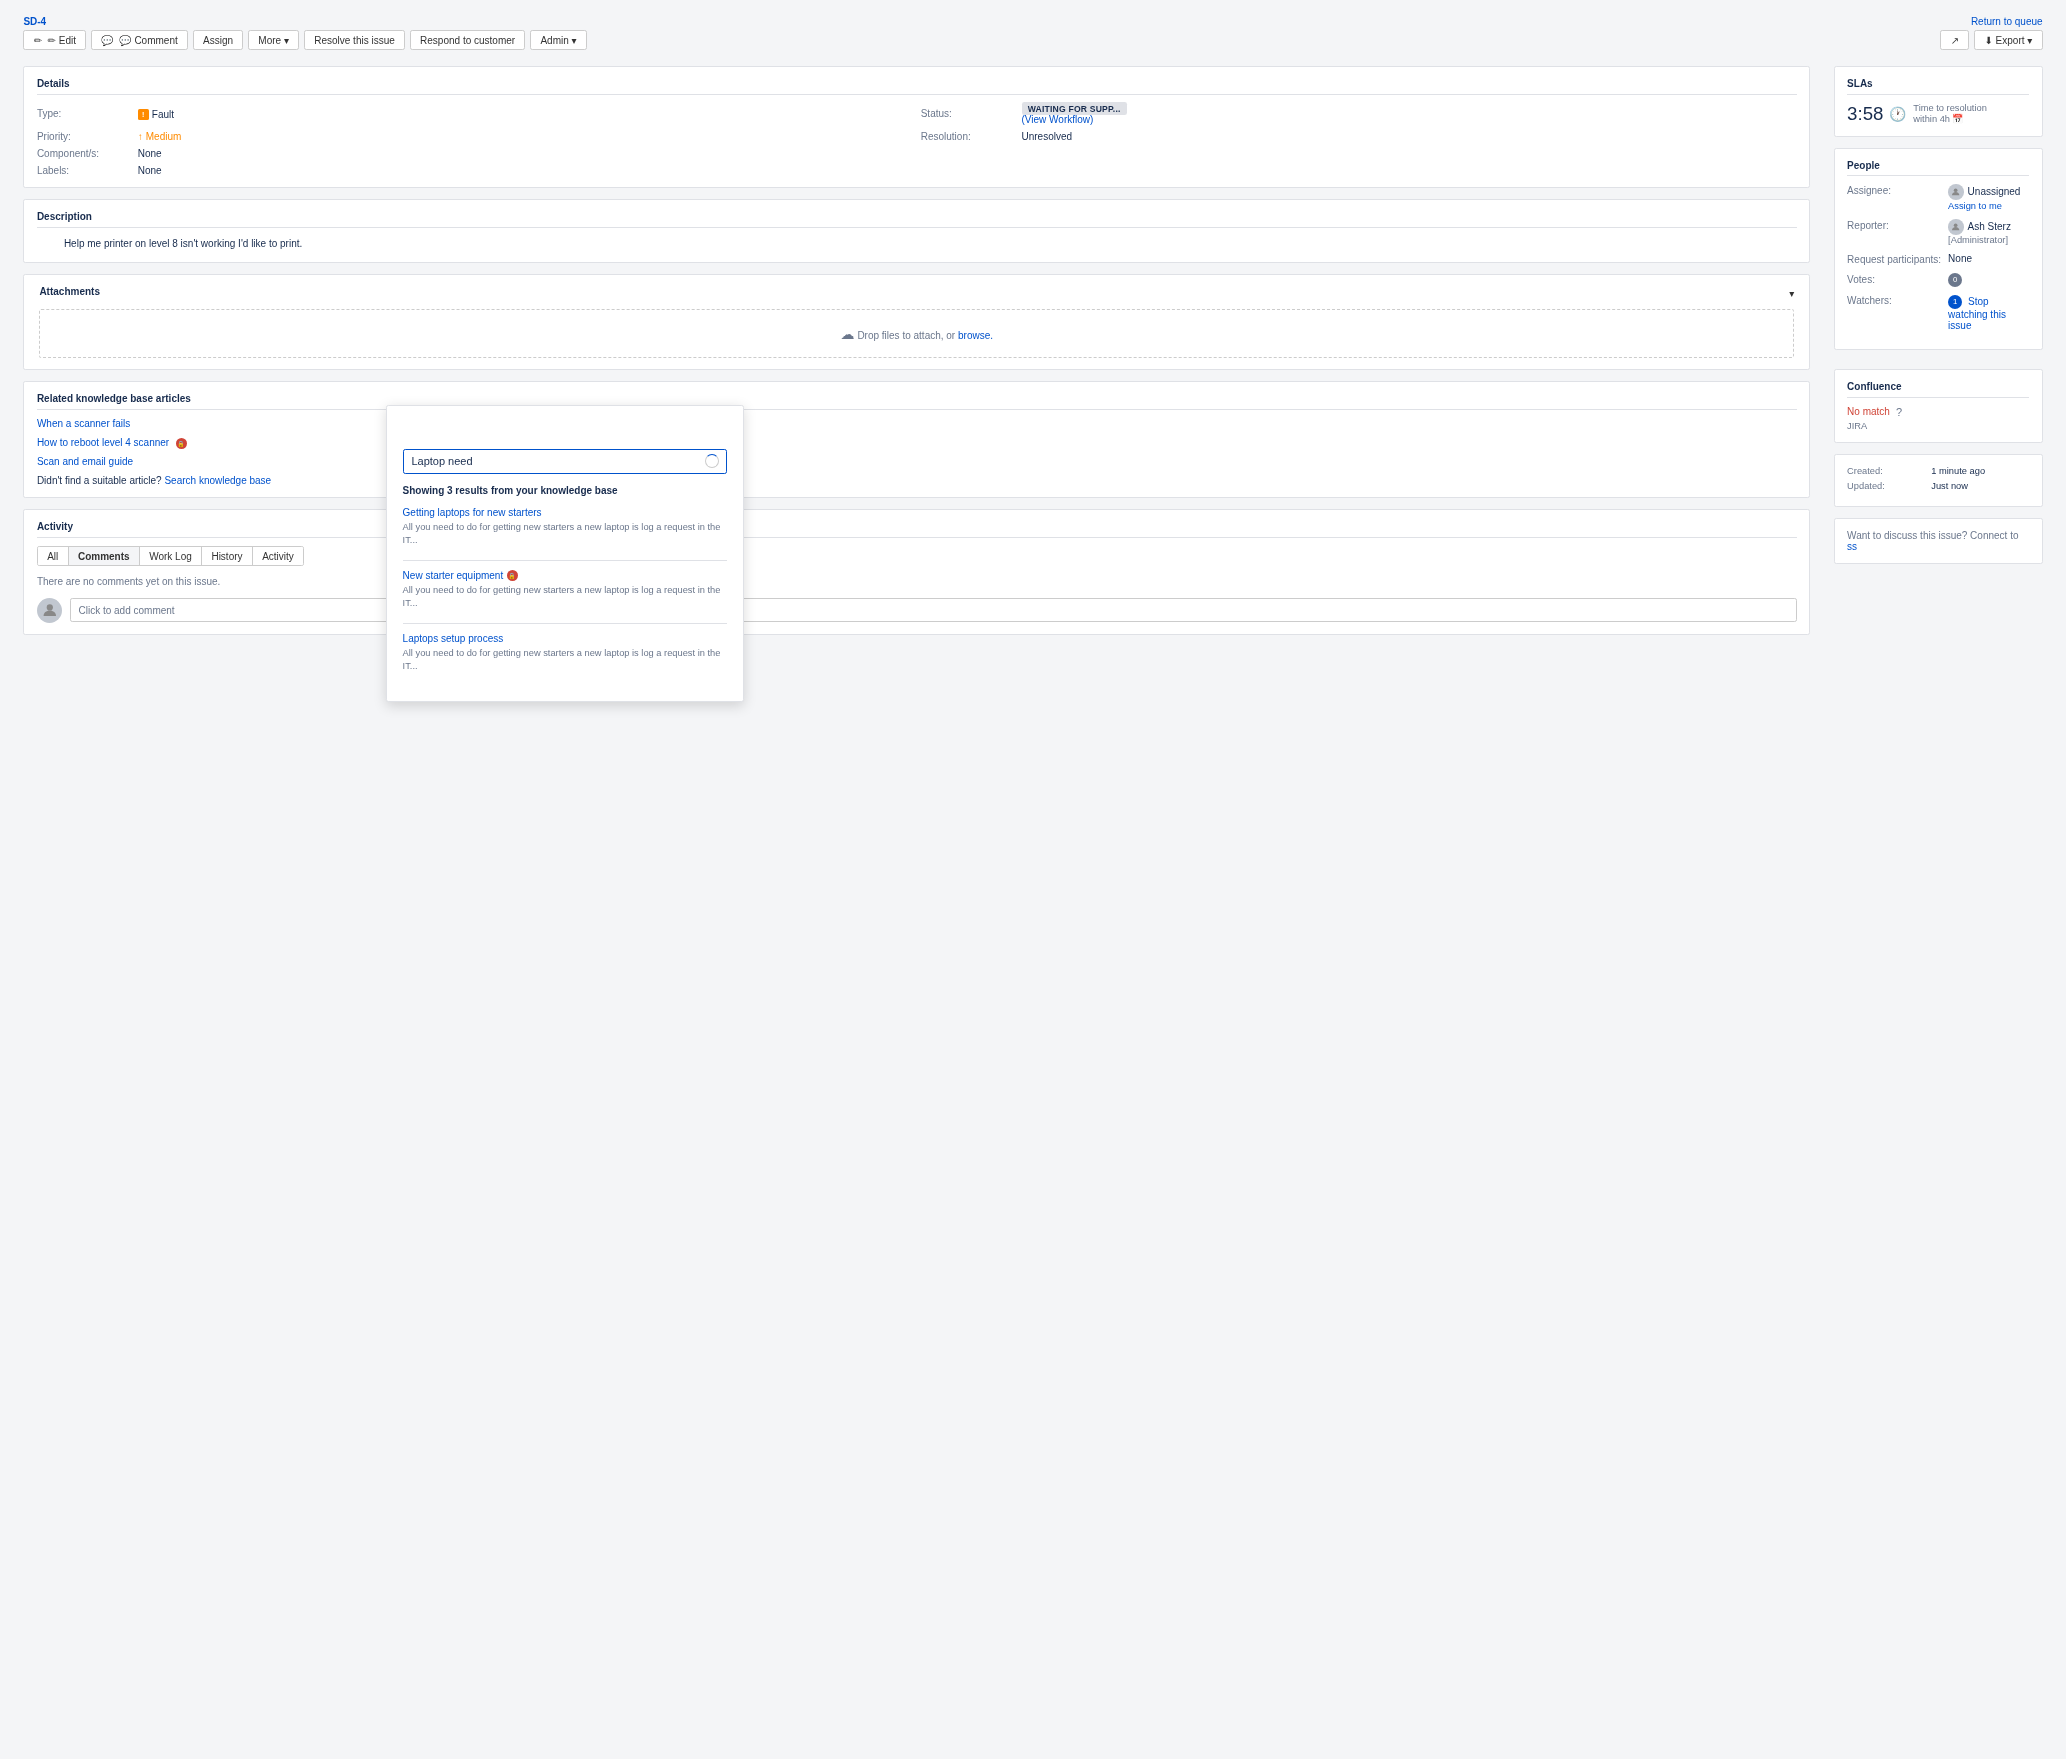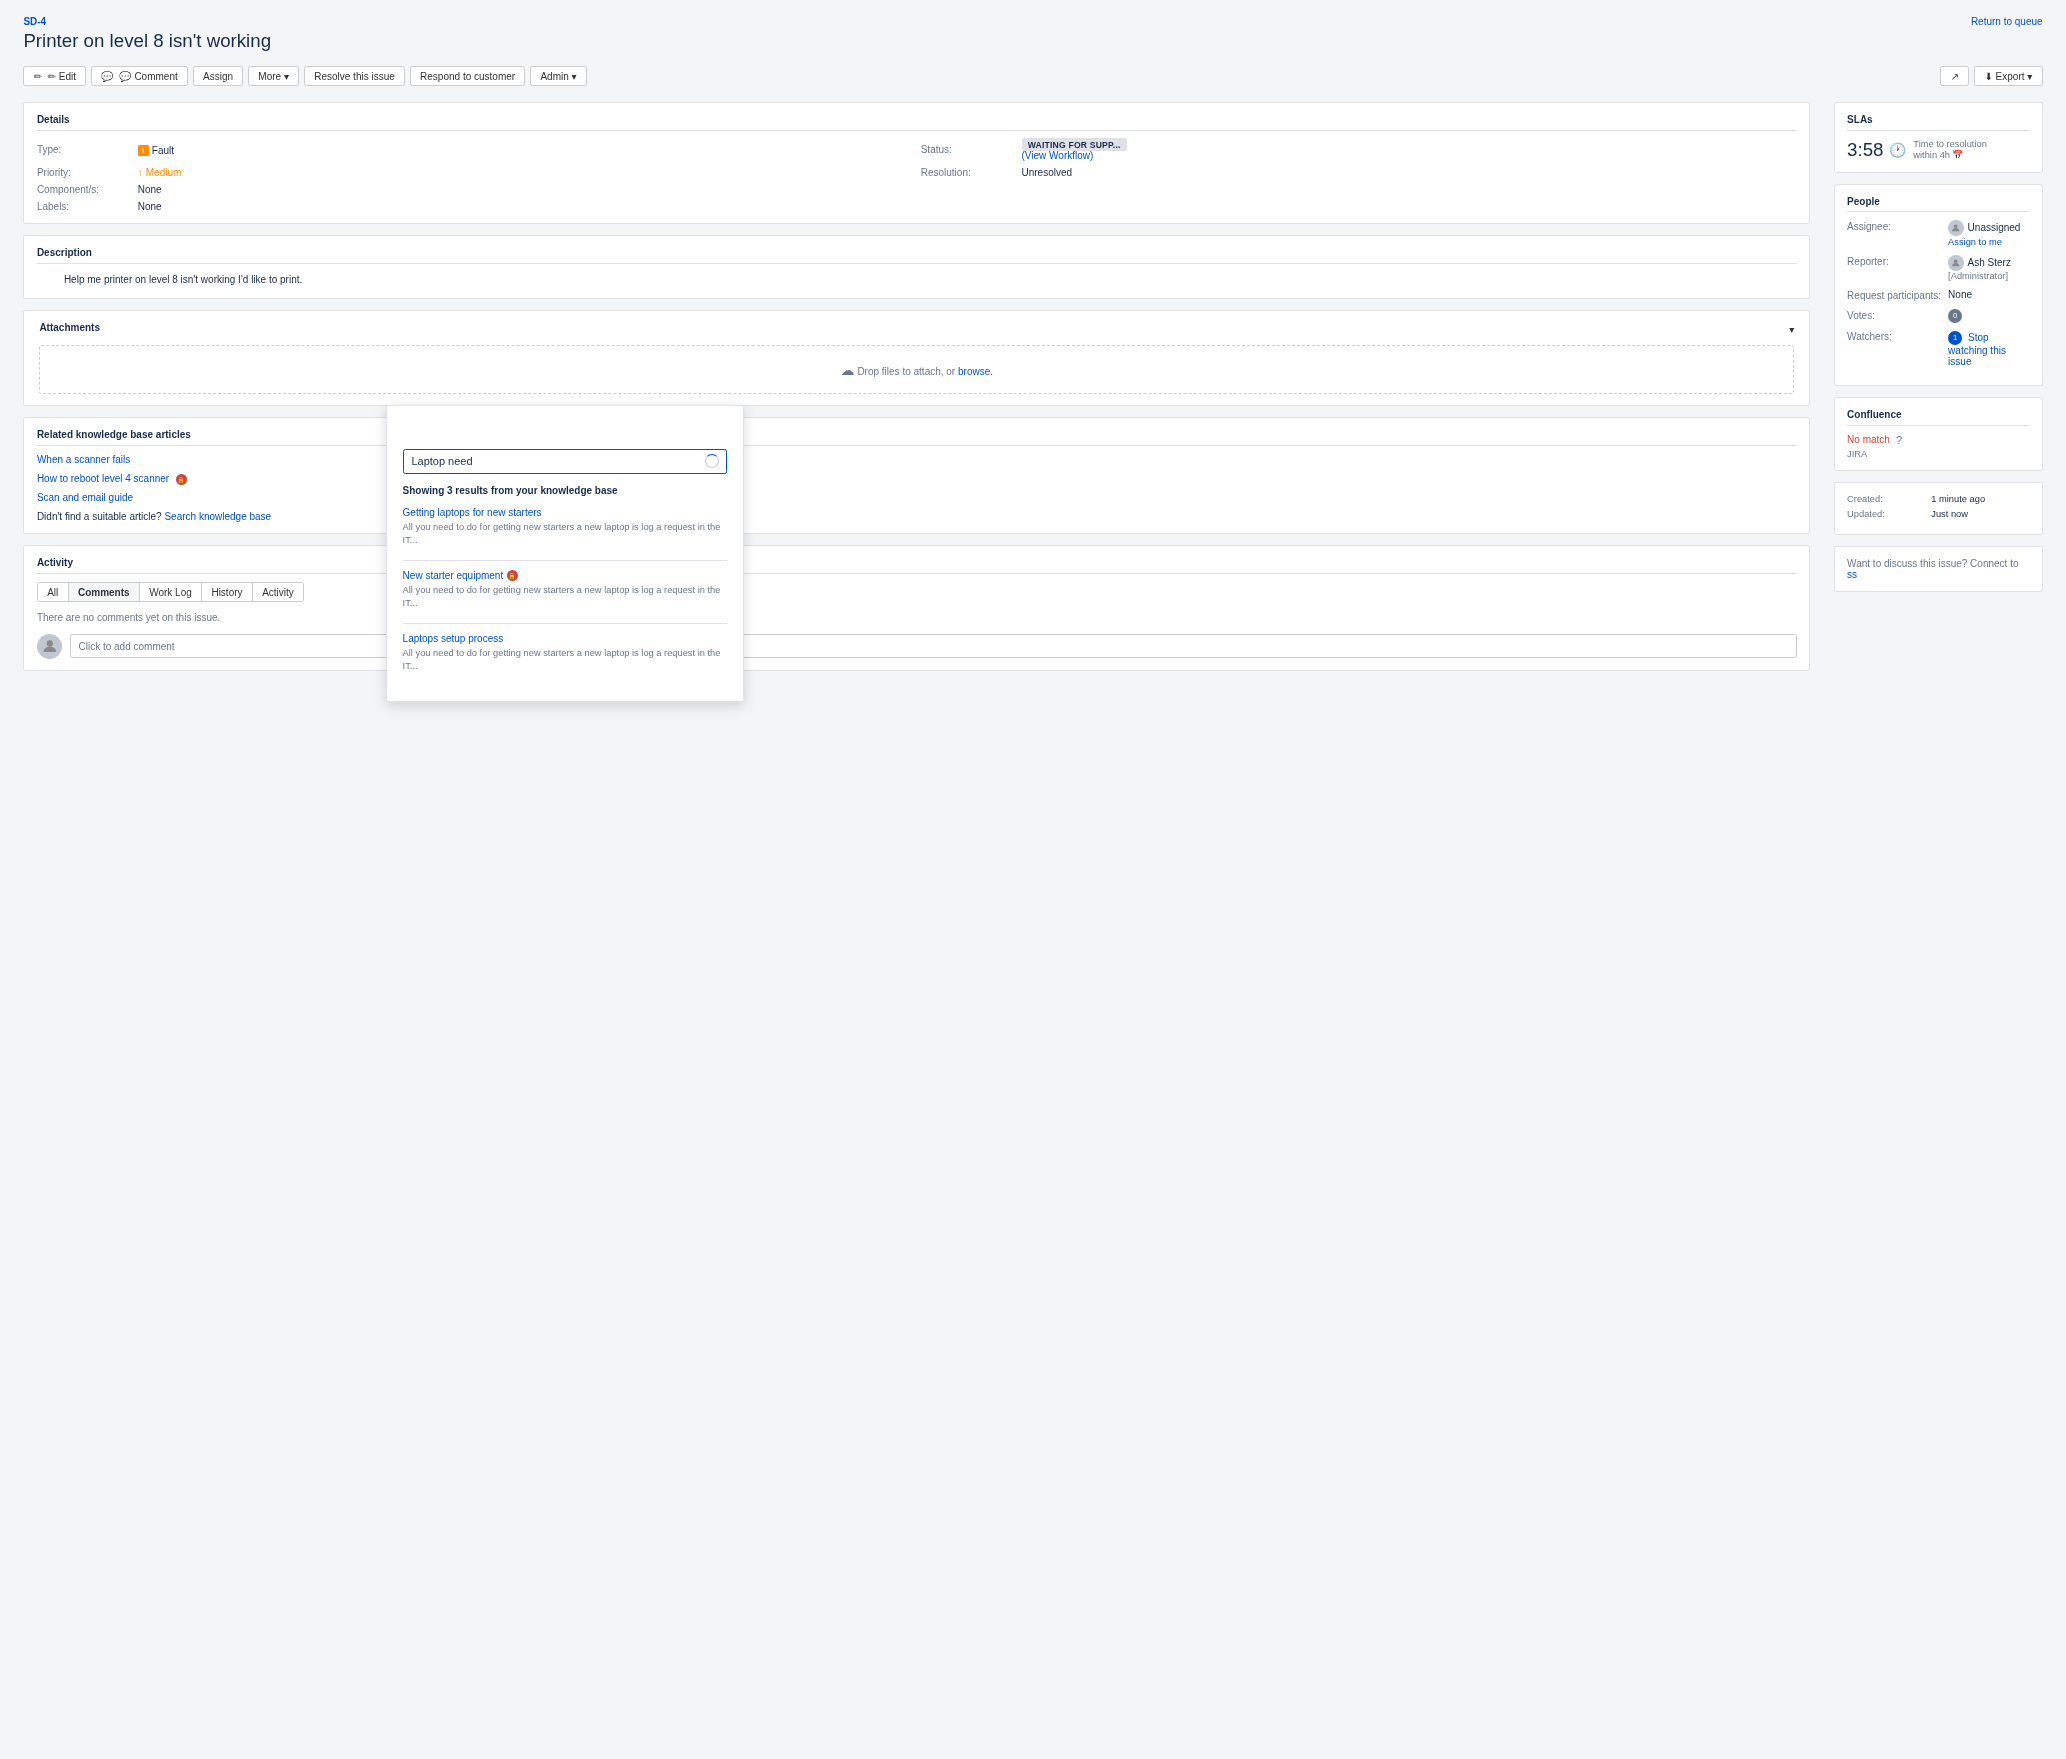--- a/index.html
+++ b/index.html
@@ -289,21 +289,21 @@
     }
     .sla-desc {
       font-size: 9.3px;
       color: #6b778c;
     }
     .people-section {
       background: #fff;
       border: 0.8px solid #dfe1e6;
       border-radius: 2.3px;
       padding: 11px 12.5px;
-      margin-bottom: 11px;
+      margin-bottom: 19px;
     }
     .people-row {
       display: flex;
       align-items: flex-start;
       gap: 0;
       margin-bottom: 7.8px;
     }
     .people-label {
       color: #6b778c;
       font-size: 10px;
@@ -478,21 +478,20 @@
   </style>
 </head>
 <body>
 
 <div class="page-wrapper">
 
   <a class="return-to-queue">Return to queue</a>
 
   <div class="issue-id">SD-4</div>
 
-  <h1 class="issue-title">Printer on level 8 isn't working</h1>
 
   <div class="toolbar">
     <button class="btn">
       <span>✏</span>
       <span style="margin-left:1.6px">✏ Edit</span>
     </button>
     <button class="btn">
       <span>💬</span>
       <span style="margin-left:1.6px">💬 Comment</span>
     </button>

